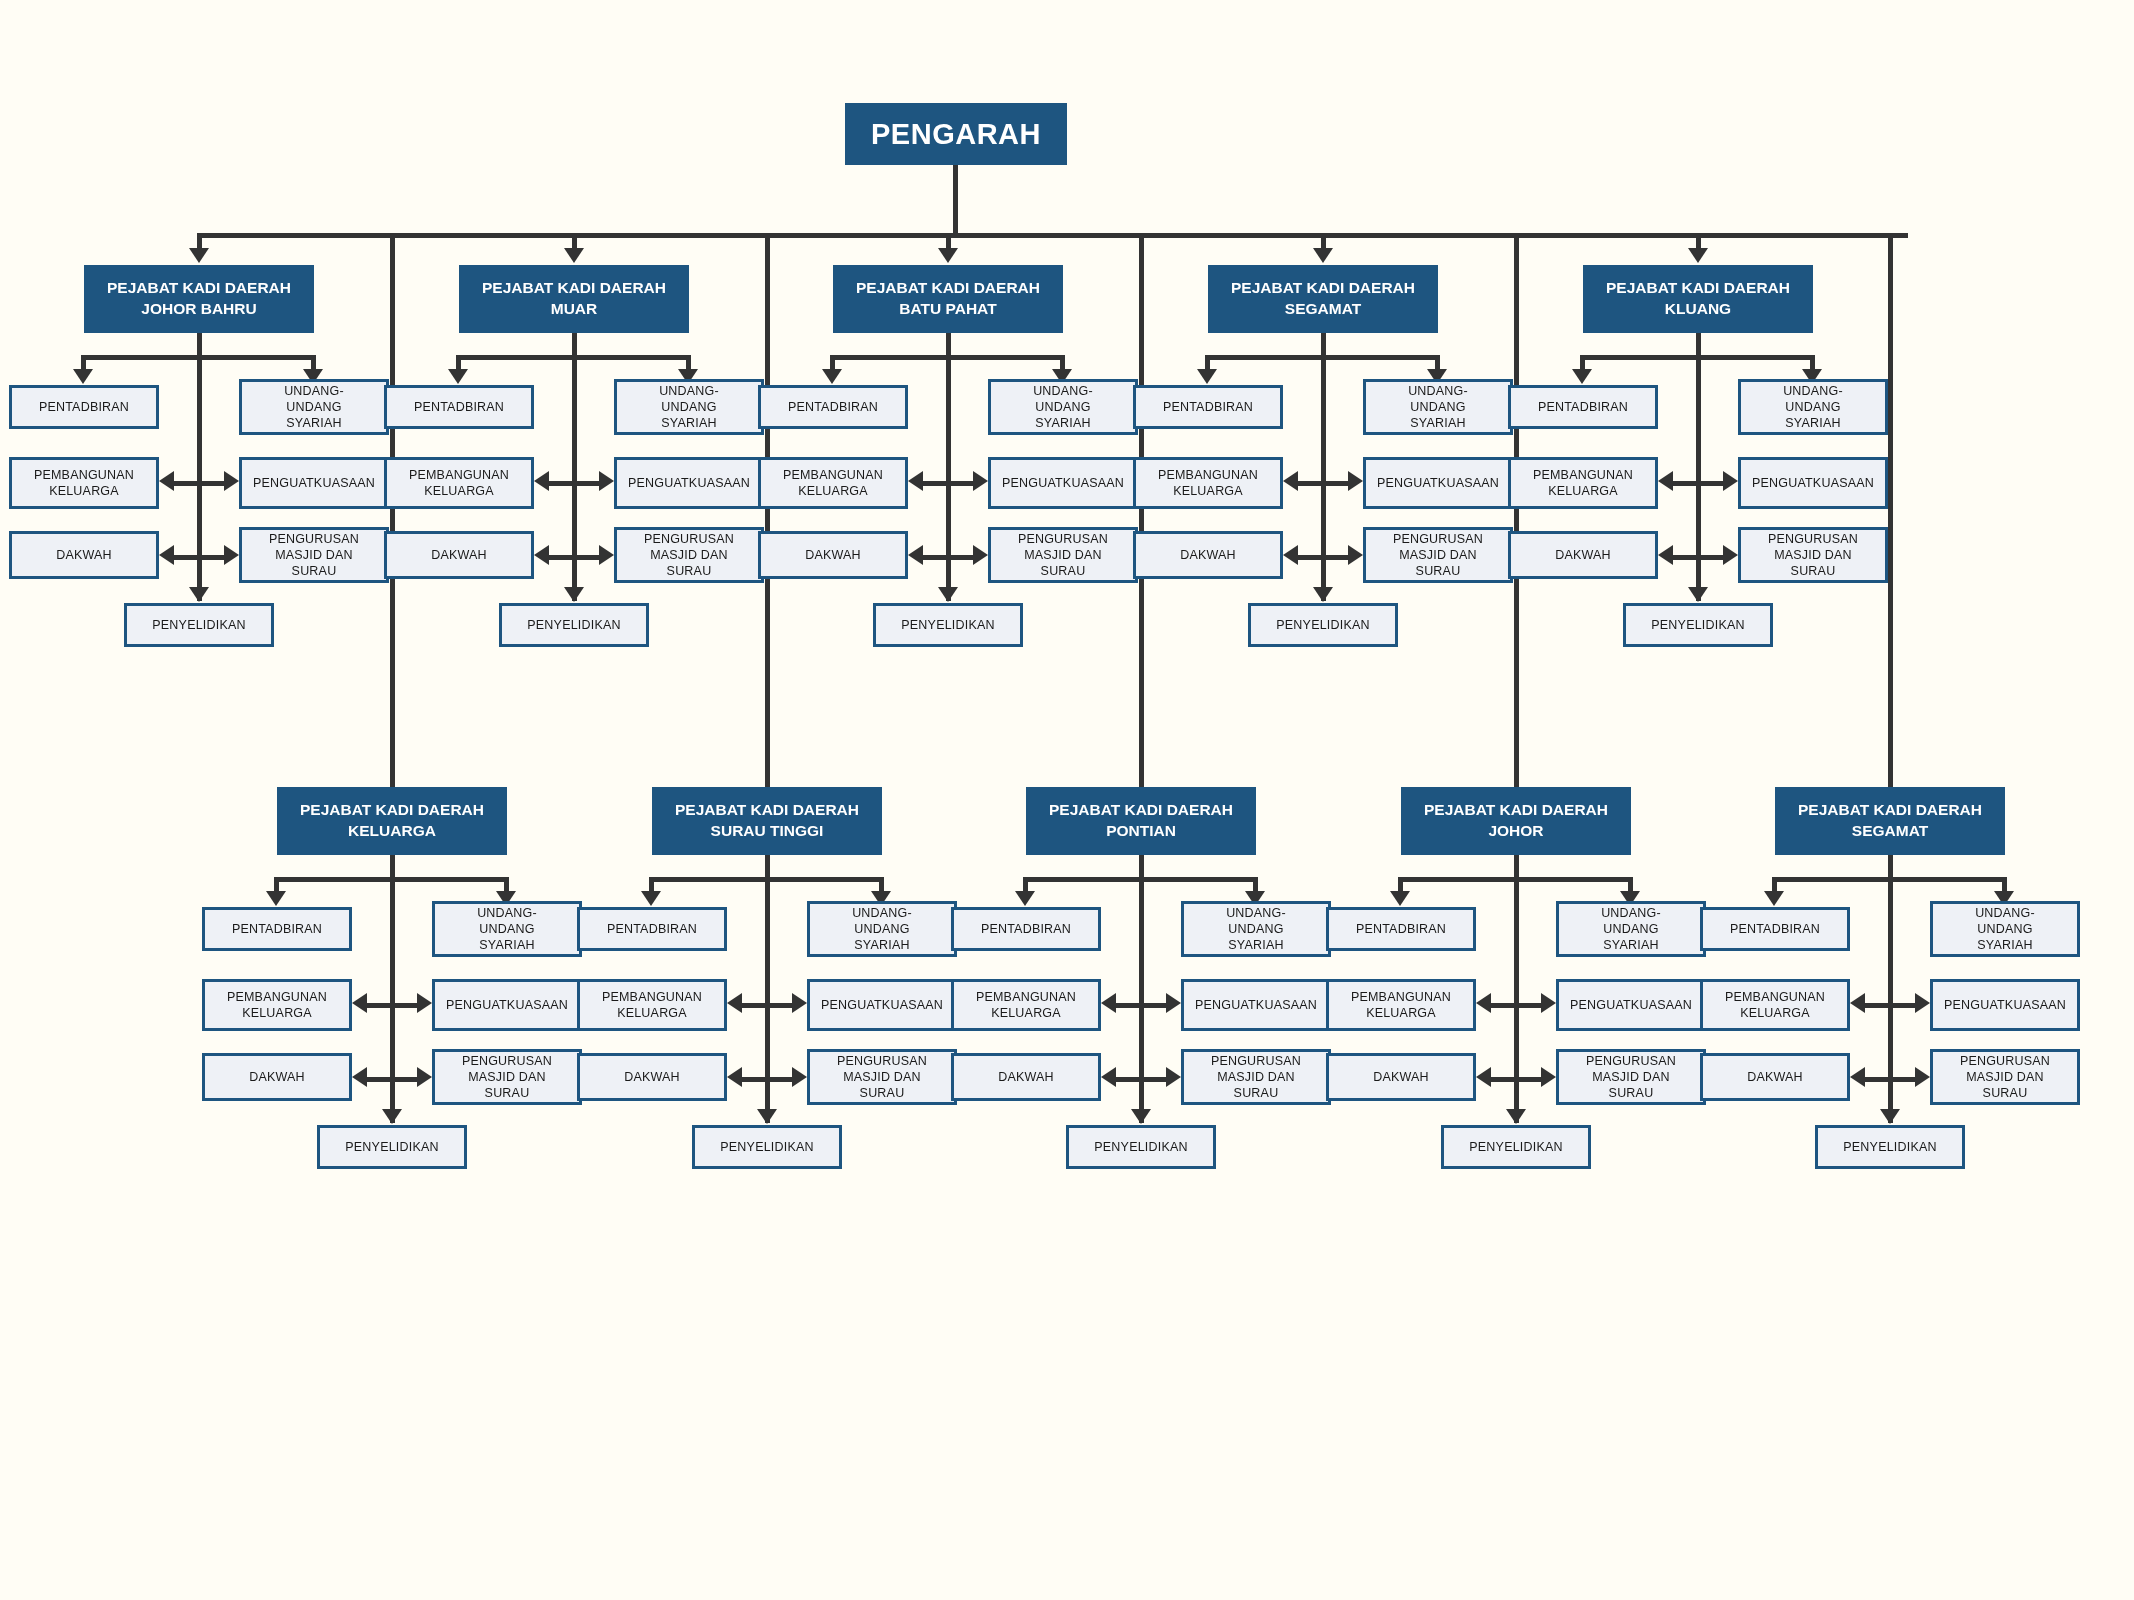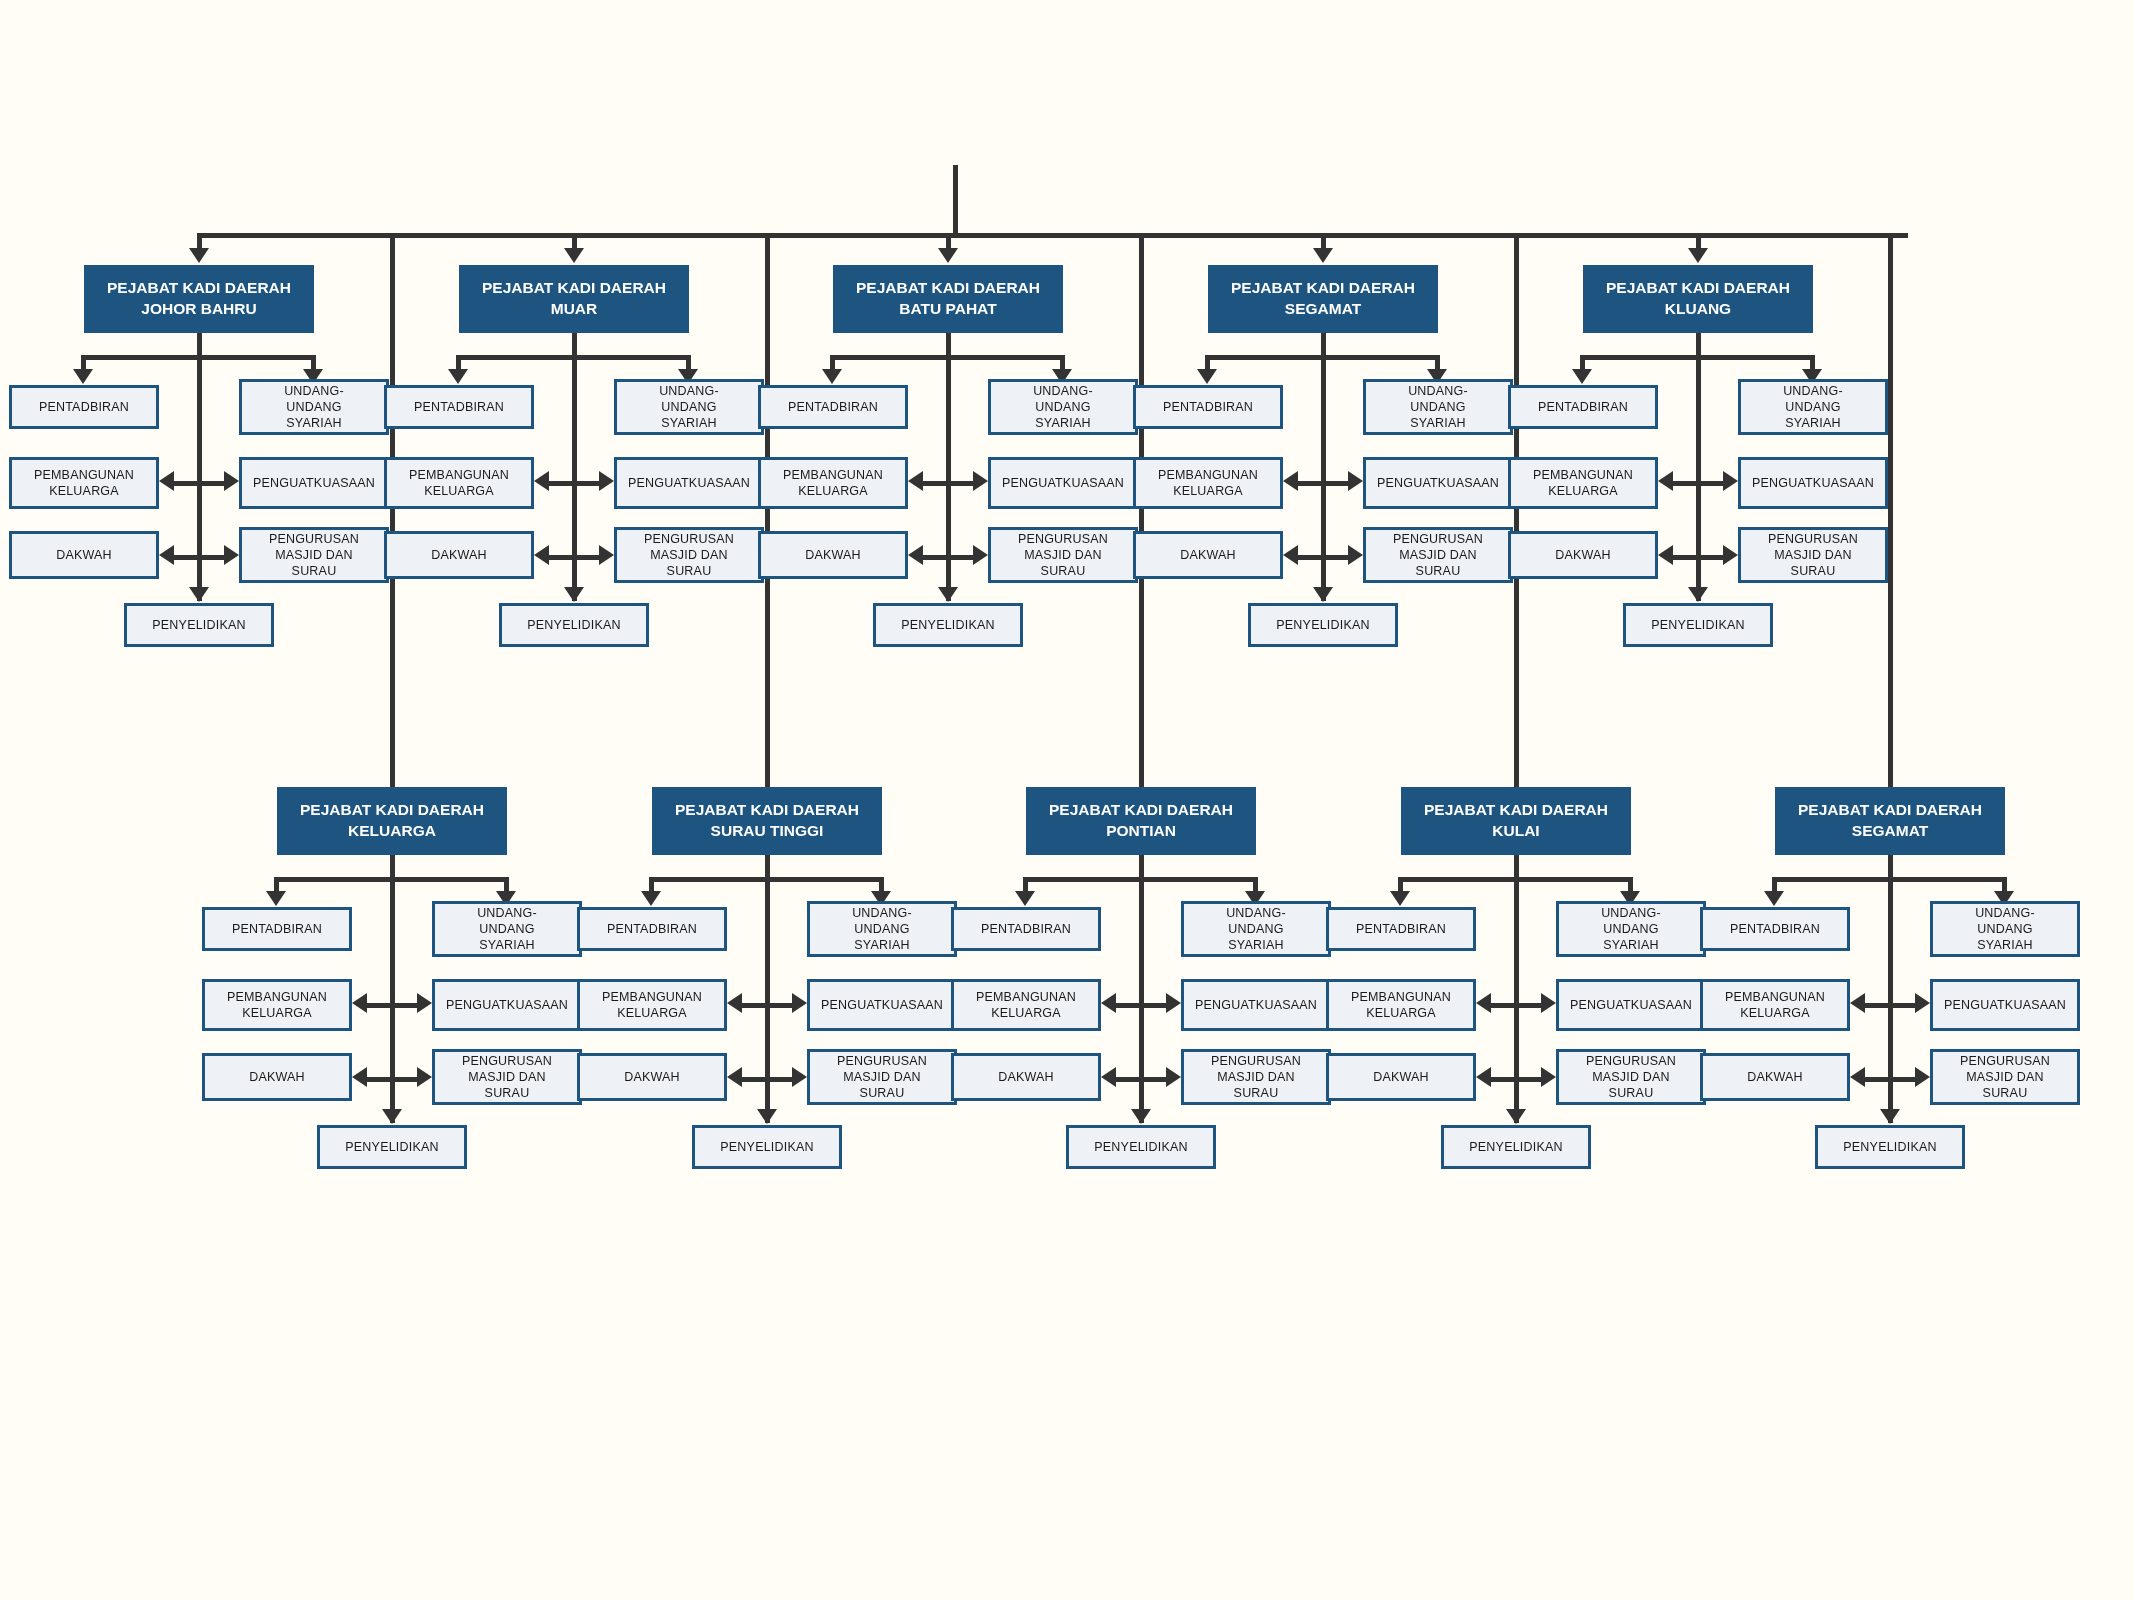--- a/index.html
+++ b/index.html
@@ -115,20 +115,23 @@
     border-bottom: 10px solid transparent;
     border-left: 15px solid #333333;
     z-index: 3;
   }
 </style>
 </head>
 <body>
 
 <div id="chart-root">
 
+  <div class="root-box">
+    <span>PENGARAH</span>
+  </div>
 
   <div class="ln-v" style="left:953px; top:165px; height:72px;"></div>
 
   <div class="ln-h" style="left:199px; top:233px; width:1709px;"></div>
 
   <div id="layers"></div>
 
 <div class="ln-v" style="left: 197px; top: 233px; height: 18px;"></div>
     <div class="arw-d" style="left: 189px; top: 248px;"></div>
     <div class="dept-header" style="left: 84px; top: 265px;">
@@ -330,21 +333,21 @@
     <div class="ln-h" style="left: 1114px; top: 1003px; width: 54px;"></div>
     <div class="arw-l" style="left: 1101px; top: 993px;"></div>
     <div class="arw-r" style="left: 1166px; top: 993px;"></div>
     <div class="ln-h" style="left: 1114px; top: 1077px; width: 54px;"></div>
     <div class="arw-l" style="left: 1101px; top: 1067px;"></div>
     <div class="arw-r" style="left: 1166px; top: 1067px;"></div>
     <div class="arw-d" style="left: 1131px; top: 1109px;"></div>
     <div class="spine" style="left: 1514px; top: 233px; height: 622px;"></div>
     <div class="dept-header" style="left: 1401px; top: 787px;">
       <span>PEJABAT KADI DAERAH</span>
-      <span class="l2">KULAI</span>
+      <span class="l2">JOHOR</span>
     </div>
     <div class="ln-v" style="left: 1514px; top: 855px; height: 268px;"></div>
     <div class="ln-h" style="left: 1398px; top: 877px; width: 230px;"></div>
     <div class="ln-v" style="left: 1398px; top: 877px; height: 18px;"></div>
     <div class="ln-v" style="left: 1628px; top: 877px; height: 18px;"></div>
     <div class="arw-d" style="left: 1390px; top: 891px;"></div>
     <div class="arw-d" style="left: 1620px; top: 891px;"></div>
     <div class="unit-box" style="left: 1326px; top: 907px; width: 150px; height: 44px;">PENTADBIRAN</div>
     <div class="unit-box" style="left: 1556px; top: 901px; width: 150px; height: 56px;">UNDANG-<br>UNDANG<br>SYARIAH</div>
     <div class="unit-box" style="left: 1326px; top: 979px; width: 150px; height: 52px;">PEMBANGUNAN<br>KELUARGA</div>

